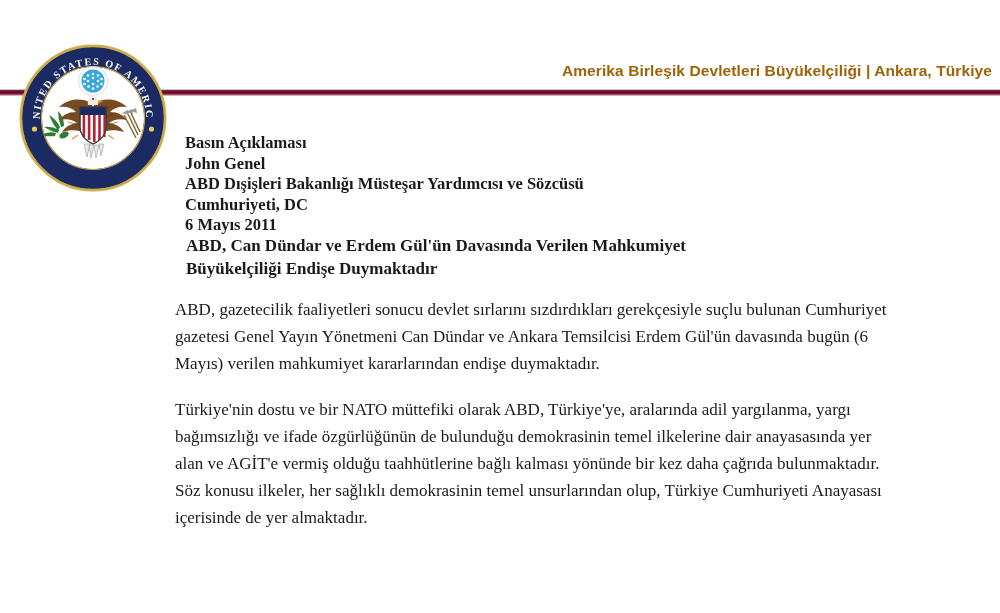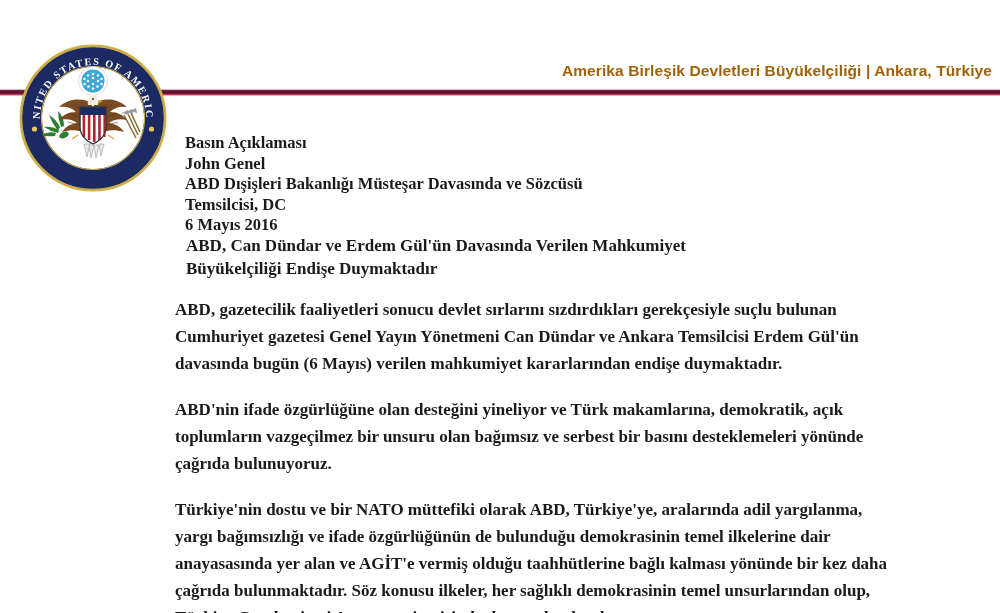--- a/index.html
+++ b/index.html
@@ -100,21 +100,20 @@
     position: absolute;
     left: 175px;
     top: 296px;
     width: 722px;
     font-size: 17px;
     line-height: 27px;
     text-align: left;
   }
   .body-copy p {
     margin: 0 0 19px 0;
-    font-weight: bold;
   }
   .body-copy p:last-child { margin-bottom: 12px; }
 </style>
 </head>
 <body>
 
 <div class="masthead">
 
   <div class="header-title">Amerika Birleşik Devletleri Büyükelçiliği | Ankara, Türkiye</div>
 
@@ -228,29 +227,28 @@
       <path d="M90 92 l6 4"></path>
     </g>
   </svg>
 </div>
 
 <div class="doc">
 
   <div class="meta-block">
     <div class="line">Basın Açıklaması</div>
     <div class="line">John Genel</div>
-    <div class="line">ABD Dışişleri Bakanlığı Müsteşar Davasında ve Sözcüsü</div>
-    <div class="line">Temsilcisi, DC</div>
-    <div class="line">6 Mayıs 2016</div>
+    <div class="line">ABD Dışişleri Bakanlığı Müsteşar Yardımcısı ve Sözcüsü</div>
+    <div class="line">Cumhuriyeti, DC</div>
+    <div class="line">6 Mayıs 2011</div>
   </div>
 
   <div class="release-title">
     <div>ABD, Can Dündar ve Erdem Gül'ün Davasında Verilen Mahkumiyet</div>
     <div>Büyükelçiliği Endişe Duymaktadır</div>
   </div>
 
   <div class="body-copy">
     <p>ABD, gazetecilik faaliyetleri sonucu devlet sırlarını sızdırdıkları gerekçesiyle suçlu bulunan Cumhuriyet gazetesi Genel Yayın Yönetmeni Can Dündar ve Ankara Temsilcisi Erdem Gül'ün davasında bugün (6 Mayıs) verilen mahkumiyet kararlarından endişe duymaktadır.</p>
-    <p>ABD'nin ifade özgürlüğüne olan desteğini yineliyor ve Türk makamlarına, demokratik, açık toplumların vazgeçilmez bir unsuru olan bağımsız ve serbest bir basını desteklemeleri yönünde çağrıda bulunuyoruz.</p>
     <p>Türkiye'nin dostu ve bir NATO müttefiki olarak ABD, Türkiye'ye, aralarında adil yargılanma, yargı bağımsızlığı ve ifade özgürlüğünün de bulunduğu demokrasinin temel ilkelerine dair anayasasında yer alan ve AGİT'e vermiş olduğu taahhütlerine bağlı kalması yönünde bir kez daha çağrıda bulunmaktadır. Söz konusu ilkeler, her sağlıklı demokrasinin temel unsurlarından olup, Türkiye Cumhuriyeti Anayasası içerisinde de yer almaktadır.</p>
   </div>
 
 </div>
 
 </body></html>

